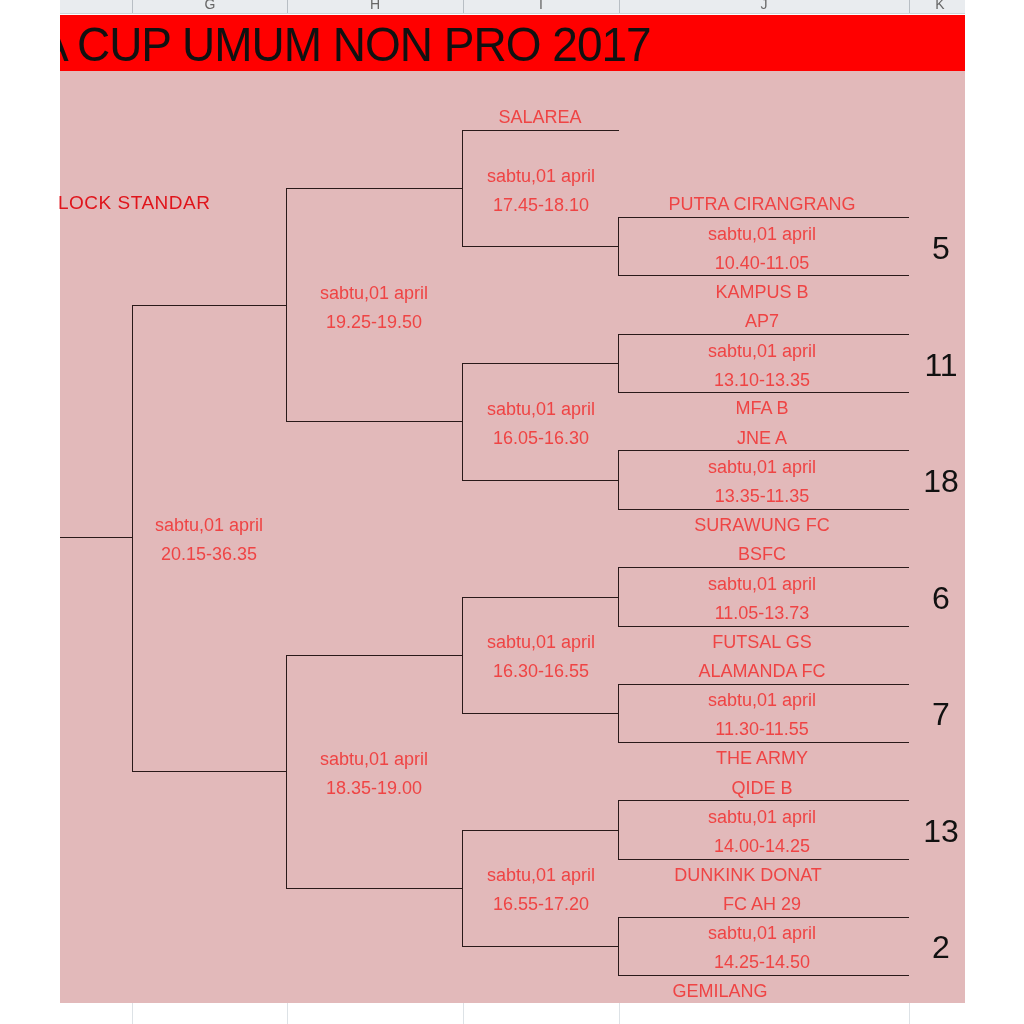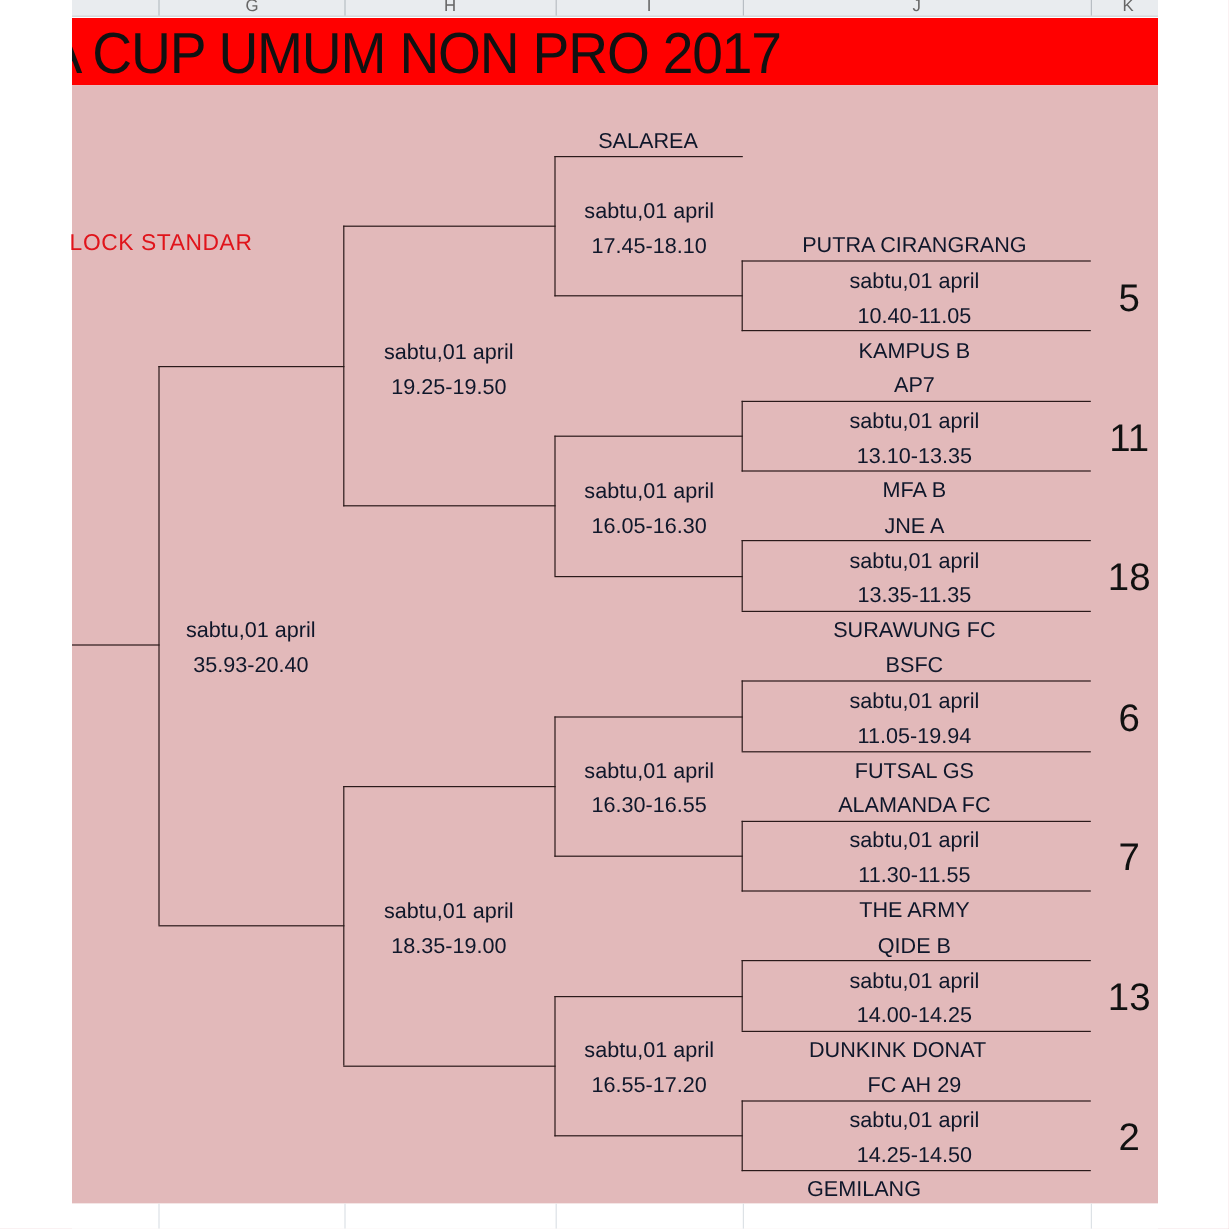--- a/index.html
+++ b/index.html
@@ -8,21 +8,21 @@
   .colhdr { position:absolute; left:60px; top:0; width:905px; height:13px; background:#e9ecef; border-bottom:1px solid #cfd4d8; }
   .colhdr .sep { position:absolute; top:0; width:1px; height:13px; background:#b8bec4; }
   .colhdr .lbl { position:absolute; top:-4px; font-size:14px; color:#666; transform:translateX(-50%); }
   .title-band { position:absolute; left:60px; top:15px; width:905px; height:56px; background:#ff0000; overflow:hidden; }
   .title-band .t { position:absolute; left:-22px; top:2px; font-size:46px; color:#111; white-space:nowrap; letter-spacing:-1px; transform:scaleY(1.05); }
   .sheet { position:absolute; left:60px; top:71px; width:905px; height:932px; background:#e2b9ba; }
   .below { position:absolute; left:60px; top:1003px; width:905px; height:21px; background:#fff; }
   .below .sep { position:absolute; top:0; width:1px; height:21px; background:#dde2e6; }
   .hl { position:absolute; height:0; border-top:1.5px solid #2a1a1a; }
   .vl { position:absolute; width:0; border-left:1.5px solid #2a1a1a; }
-  .txt { position:absolute; font-size:18px; color:#0f172a; text-align:center; white-space:nowrap; transform:translateX(-50%); line-height:20px; }
+  .txt { position:absolute; font-size:18px; color:#ef4444; text-align:center; white-space:nowrap; transform:translateX(-50%); line-height:20px; }
   .num { position:absolute; font-size:32px; color:#111; transform:translateX(-50%); line-height:34px; }
   .block { position:absolute; left:58px; top:192px; font-size:19px; color:#e0141b; white-space:nowrap; letter-spacing:0.5px; }
 </style>
 </head>
 <body>
 
 <div class="colhdr">
   <div class="sep" style="left:72px"></div>
   <div class="sep" style="left:227px"></div>
   <div class="sep" style="left:403px"></div>
@@ -94,21 +94,21 @@
 
 <div class="hl" style="left:618px; top:800px; width:291px"></div>
 <div class="vl" style="left:618px; top:800px; height:59px"></div>
 <div class="hl" style="left:618px; top:859px; width:291px"></div>
 
 <div class="hl" style="left:618px; top:917px; width:291px"></div>
 <div class="vl" style="left:618px; top:917px; height:59px"></div>
 <div class="hl" style="left:618px; top:975px; width:291px"></div>
 
 <div class="txt" style="left:209px; top:515px">sabtu,01 april</div>
-<div class="txt" style="left:209px; top:544px">35.93-20.40</div>
+<div class="txt" style="left:209px; top:544px">20.15-36.35</div>
 
 <div class="txt" style="left:374px; top:283px">sabtu,01 april</div>
 <div class="txt" style="left:374px; top:312px">19.25-19.50</div>
 <div class="txt" style="left:374px; top:749px">sabtu,01 april</div>
 <div class="txt" style="left:374px; top:778px">18.35-19.00</div>
 
 <div class="txt" style="left:540px; top:107px">SALAREA</div>
 <div class="txt" style="left:541px; top:166px">sabtu,01 april</div>
 <div class="txt" style="left:541px; top:195px">17.45-18.10</div>
 <div class="txt" style="left:541px; top:399px">sabtu,01 april</div>
@@ -131,21 +131,21 @@
 <div class="num" style="left:941px; top:348px">11</div>
 
 <div class="txt" style="left:762px; top:428px">JNE A</div>
 <div class="txt" style="left:762px; top:457px">sabtu,01 april</div>
 <div class="txt" style="left:762px; top:486px">13.35-11.35</div>
 <div class="txt" style="left:762px; top:515px">SURAWUNG FC</div>
 <div class="num" style="left:941px; top:464px">18</div>
 
 <div class="txt" style="left:762px; top:544px">BSFC</div>
 <div class="txt" style="left:762px; top:574px">sabtu,01 april</div>
-<div class="txt" style="left:762px; top:603px">11.05-19.94</div>
+<div class="txt" style="left:762px; top:603px">11.05-13.73</div>
 <div class="txt" style="left:762px; top:632px">FUTSAL GS</div>
 <div class="num" style="left:941px; top:581px">6</div>
 
 <div class="txt" style="left:762px; top:661px">ALAMANDA FC</div>
 <div class="txt" style="left:762px; top:690px">sabtu,01 april</div>
 <div class="txt" style="left:762px; top:719px">11.30-11.55</div>
 <div class="txt" style="left:762px; top:748px">THE ARMY</div>
 <div class="num" style="left:941px; top:697px">7</div>
 
 <div class="txt" style="left:762px; top:778px">QIDE B</div>

